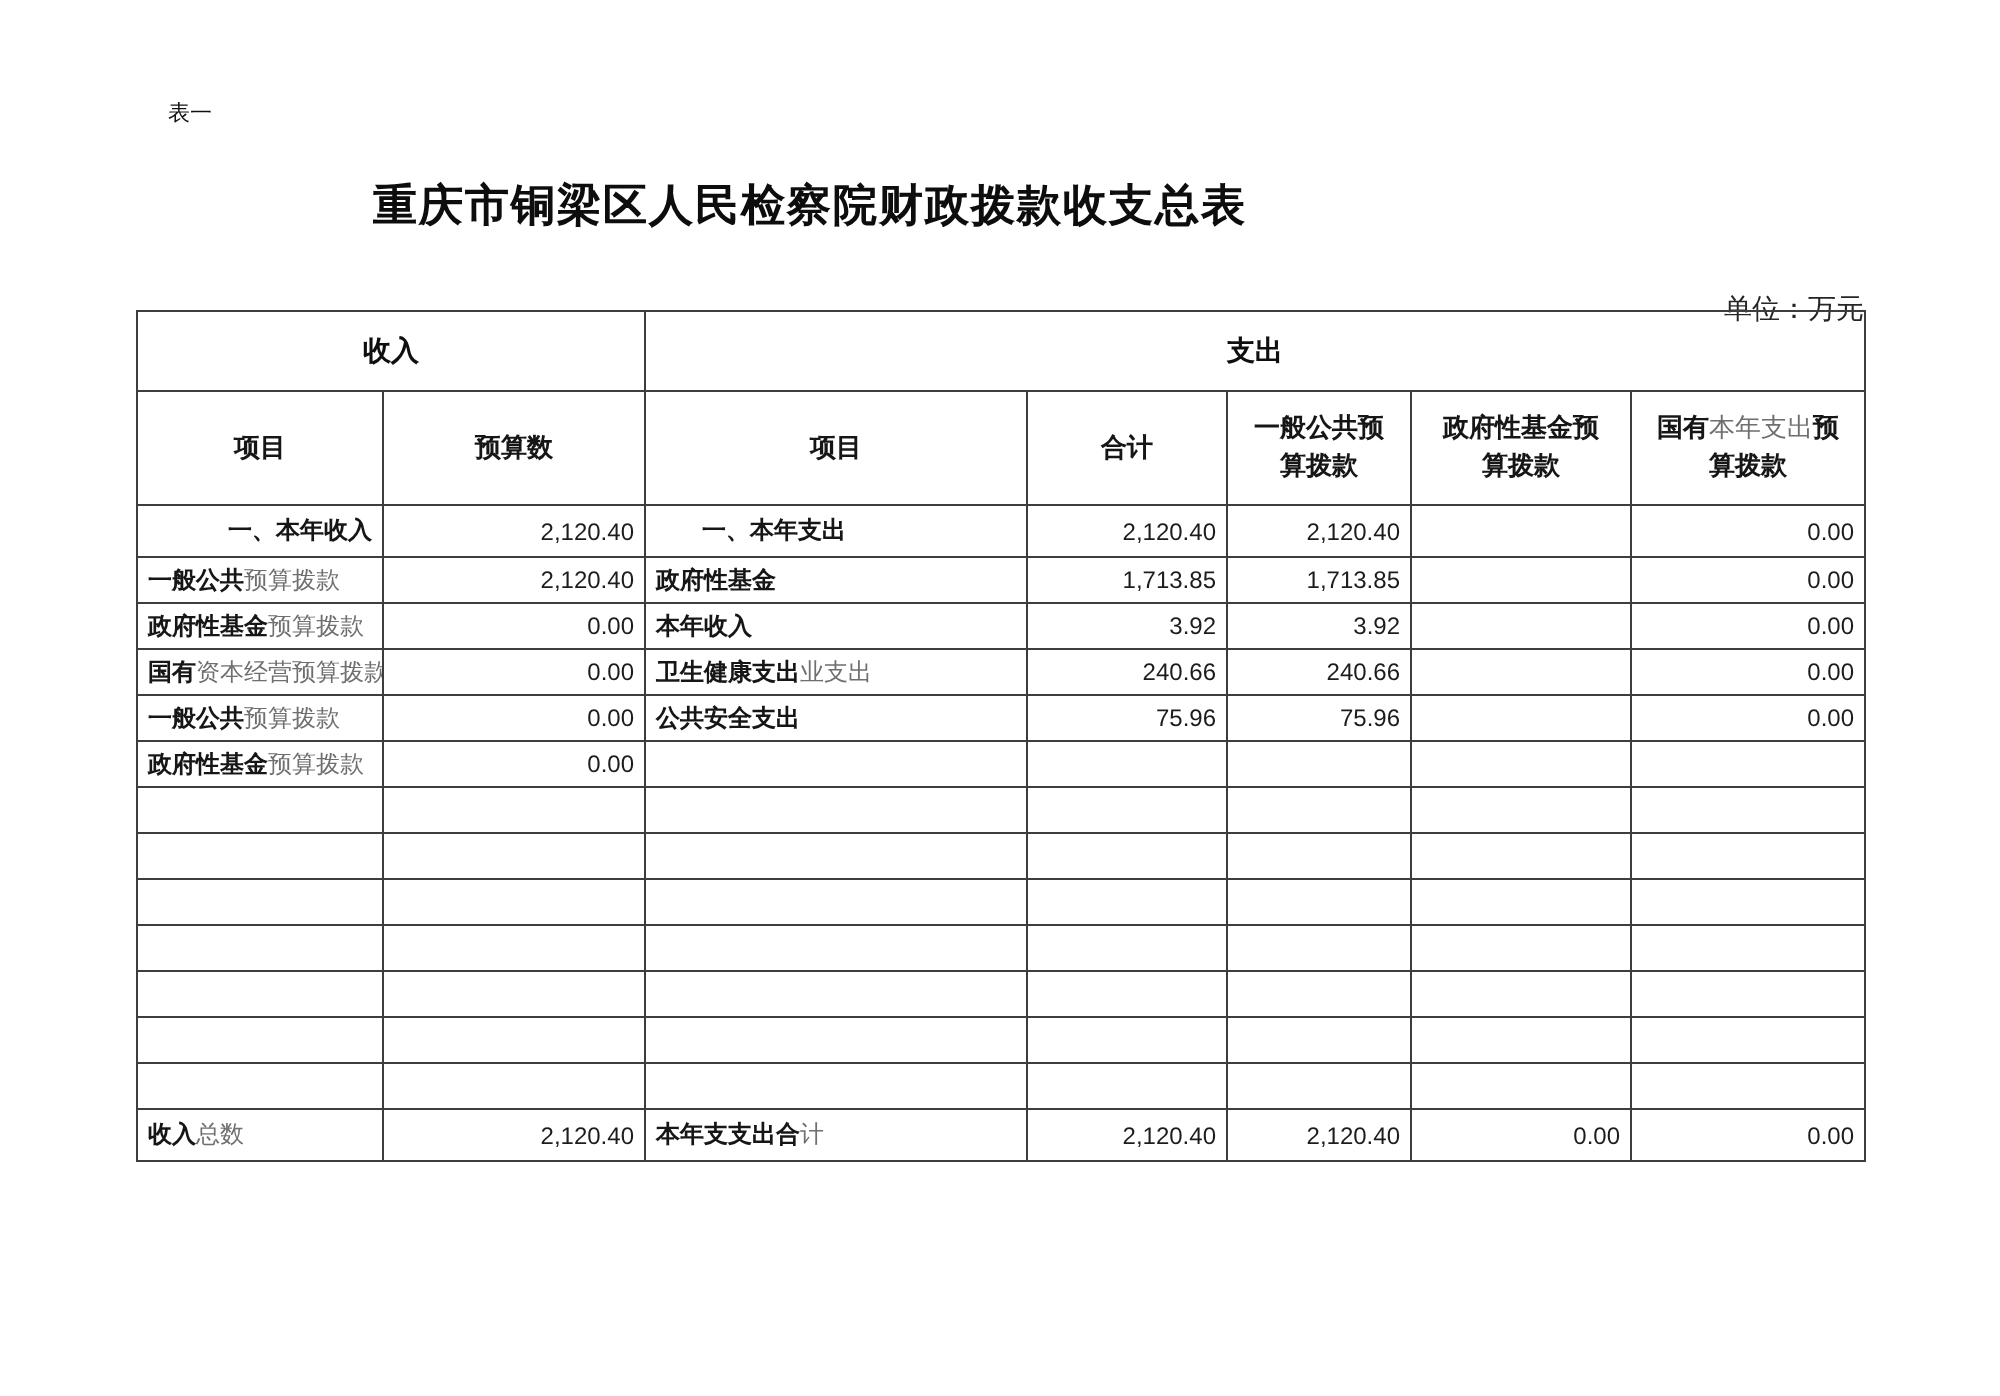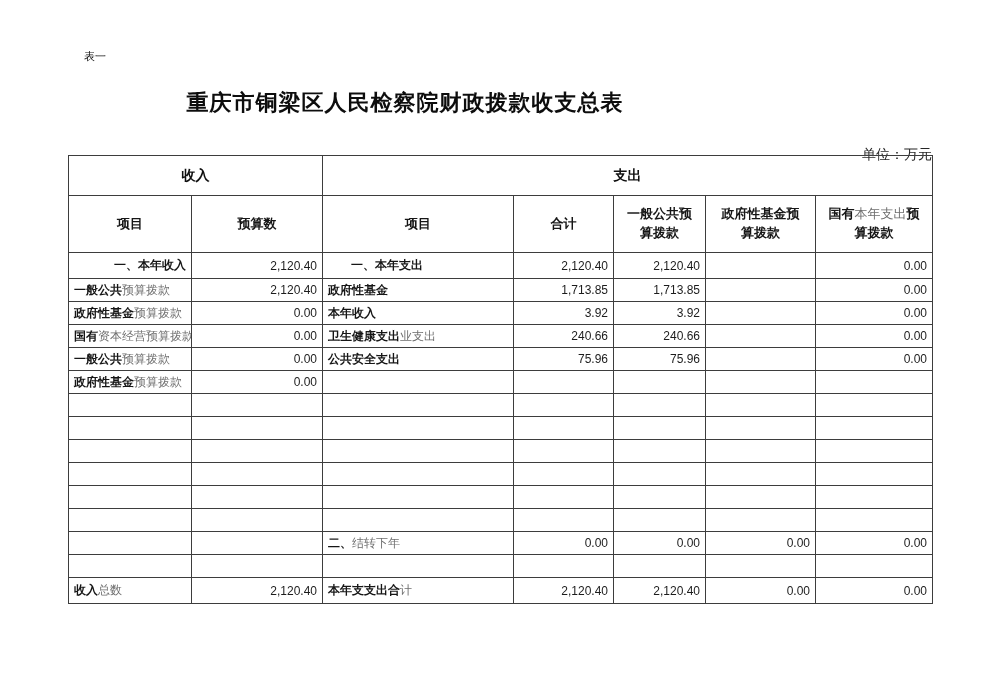--- a/index.html
+++ b/index.html
@@ -199,29 +199,20 @@
         <td class="num"></td>
         <td class="item"></td>
         <td class="num"></td>
         <td class="num"></td>
         <td class="num"></td>
         <td class="num"></td>
       </tr>
       <tr>
         <td class="item"></td>
         <td class="num"></td>
-        <td class="item"><span class="seg-b">二、</span><span class="seg-l">结转下年</span></td>
-        <td class="num">0.00</td>
-        <td class="num">0.00</td>
-        <td class="num">0.00</td>
-        <td class="num">0.00</td>
-      </tr>
-      <tr>
-        <td class="item"></td>
-        <td class="num"></td>
         <td class="item"></td>
         <td class="num"></td>
         <td class="num"></td>
         <td class="num"></td>
         <td class="num"></td>
       </tr>
       <tr class="tall">
         <td class="item"><span class="seg-b">收入</span><span class="seg-l">总数</span></td>
         <td class="num">2,120.40</td>
         <td class="item"><span class="seg-b">本年支支出合</span><span class="seg-l">计</span></td>

